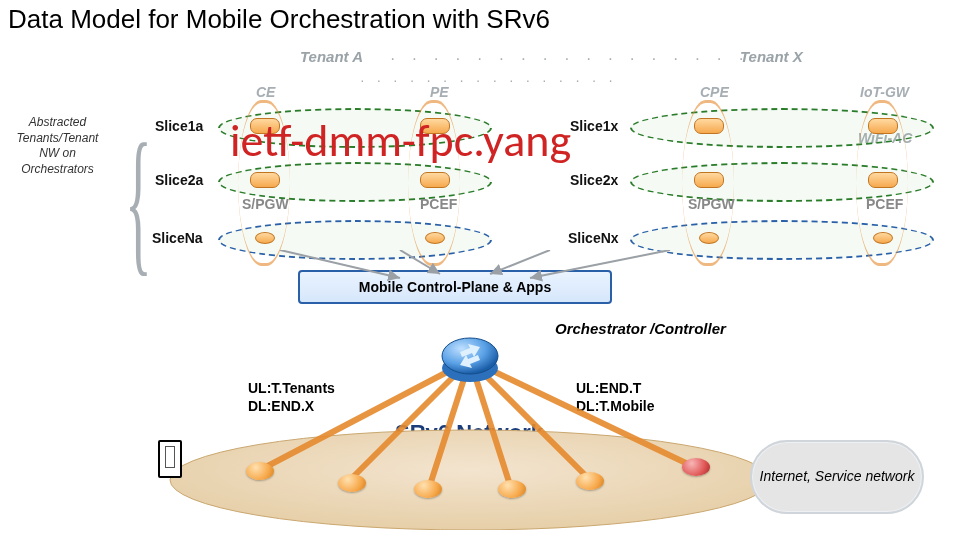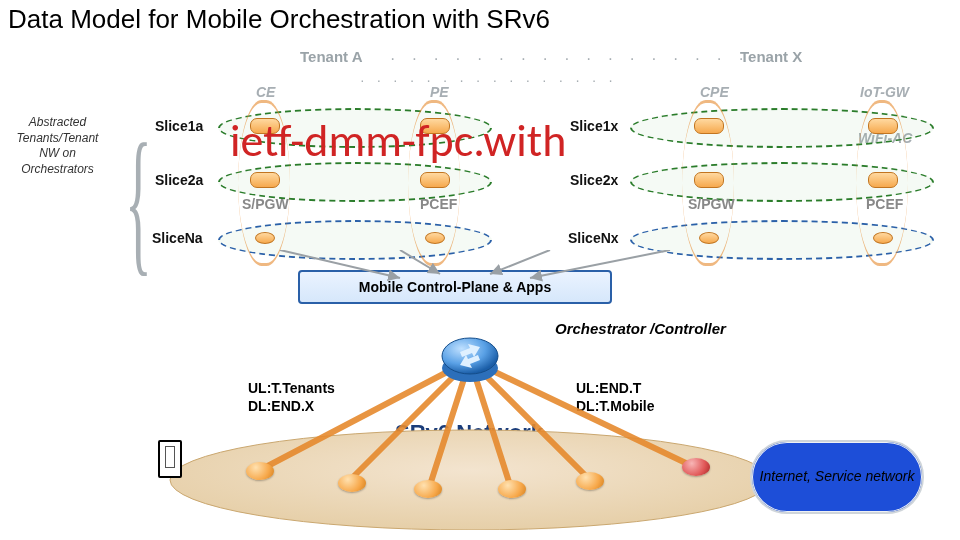--- a/index.html
+++ b/index.html
@@ -1,35 +1,35 @@
 <!DOCTYPE html>
 <html><head>
 <meta charset="utf-8">
 <style>
   html,body{margin:0;padding:0;width:960px;height:540px;font-family:Verdana,Geneva,sans-serif;background:#fff;color:#000;overflow:hidden}
   .stage{position:relative;width:960px;height:540px}
   .title{position:absolute;left:8px;top:4px;font-size:26px;font-weight:400;font-family:Verdana,Geneva,sans-serif}
-  .tenant{position:absolute;font-weight:700;color:#9aa3a8;font-size:15px}
+  .tenant{position:absolute;font-style:italic;font-weight:700;color:#9aa3a8;font-size:15px}
   .dots-row{position:absolute;color:#a7aeb3;font-size:16px;letter-spacing:6px;white-space:nowrap}
   .ce-label{position:absolute;font-style:italic;font-weight:700;color:#a7aeb3;font-size:14px}
   .side-label{position:absolute;left:10px;top:115px;width:95px;font-style:italic;color:#333;font-size:12px;text-align:center;line-height:1.3}
   .brace{position:absolute;left:100px;top:108px;font-family:Georgia,serif;font-size:160px;color:#a8afb4;transform:scaleX(.35)}
   .slice{position:absolute;font-weight:700;font-size:14px;color:#111}
   .ietf{position:absolute;left:230px;top:112px;font-size:46px;color:#d02424;font-family:"Segoe UI",Calibri,Arial,sans-serif}
   .spgw{position:absolute;font-weight:700;font-size:14px;color:#888}
   .ellipse{position:absolute;border:2px dashed #2a7c2a;border-radius:50%;background:rgba(120,190,120,.07)}
   .ellipse.blue{border-color:#2a60a8}
   .ring{position:absolute;border-radius:50%/55%;border-top:3px solid #e68a2e;border-bottom:3px solid #e68a2e;border-left:none;border-right:none;opacity:.6}
   .pill{position:absolute;width:28px;height:14px;background:linear-gradient(#ffd9a0,#f6a94e);border:1px solid #c27520;border-radius:7px}
   .disk{position:absolute;width:18px;height:10px;background:linear-gradient(#ffd9a0,#f6a94e);border:1px solid #c27520;border-radius:50%}
   .mcp-box{position:absolute;left:298px;top:270px;width:310px;height:30px;border:2px solid #2a60a8;border-radius:4px;background:linear-gradient(#eaf3ff,#d6e7fb);display:flex;align-items:center;justify-content:center;font-weight:700;font-size:14px}
   .orch-lbl{position:absolute;left:555px;top:320px;font-weight:700;font-style:italic;font-size:15px}
   .uldl{position:absolute;font-weight:700;font-size:14px;line-height:1.25}
   .srv6{position:absolute;left:395px;top:420px;font-weight:700;font-size:22px;color:#1b3d7a}
-  .cloud{position:absolute;border-radius:60px;background:#1d4ed8;border:2px solid #cfd5da;box-shadow:0 0 0 1px #eef1f4 inset;display:flex;align-items:center;justify-content:center;font-style:italic;font-size:14px;text-align:center;line-height:1.25}
+  .cloud{position:absolute;border-radius:60px;background:#e5e5e5;border:2px solid #cfd5da;box-shadow:0 0 0 1px #eef1f4 inset;display:flex;align-items:center;justify-content:center;font-style:italic;font-size:14px;text-align:center;line-height:1.25}
   .svgnet{position:absolute;left:150px;top:300px}
   .phone{position:absolute;left:158px;top:440px;width:20px;height:34px;border:2px solid #000;border-radius:2px;background:#fff}
   .phone::after{content:"";position:absolute;left:5px;right:5px;top:4px;bottom:8px;border:1px solid #555}
   
   .rsmall{position:absolute;width:28px;height:18px;border-radius:14px/9px;background:radial-gradient(circle at 35% 30%,#ffe1b0,#f7a84a 60%,#d07c1b);box-shadow:0 1px 2px rgba(0,0,0,.3)}
   .rsmall.red{background:radial-gradient(circle at 35% 30%,#f8b6b6,#e05656 60%,#a22424)}
 </style>
 </head>
 <body>
 <div class="stage">
@@ -81,21 +81,21 @@
 <div class="disk" style="left:699px;top:232px"></div>
 <div class="pill" style="left:868px;top:118px"></div>
 <div class="pill" style="left:868px;top:172px"></div>
 <div class="disk" style="left:873px;top:232px"></div>
 
 <div class="spgw" style="left:242px;top:196px">S/PGW</div>
 <div class="spgw" style="left:420px;top:196px">PCEF</div>
 <div class="spgw" style="left:688px;top:196px">S/PGW</div>
 <div class="spgw" style="left:866px;top:196px">PCEF</div>
 
-<div class="ietf">ietf-dmm-fpc.with</div>
+<div class="ietf">ietf-dmm-fpc.yang</div>
 
 <div class="mcp-box">
   <span>Mobile Control-Plane &amp; Apps</span>
 </div>
 
 <div class="orch-lbl">Orchestrator /Controller</div>
 
 <div class="uldl" style="left:248px;top:380px">
   <div>UL:T.Tenants</div>
   <div>DL:END.X</div>

